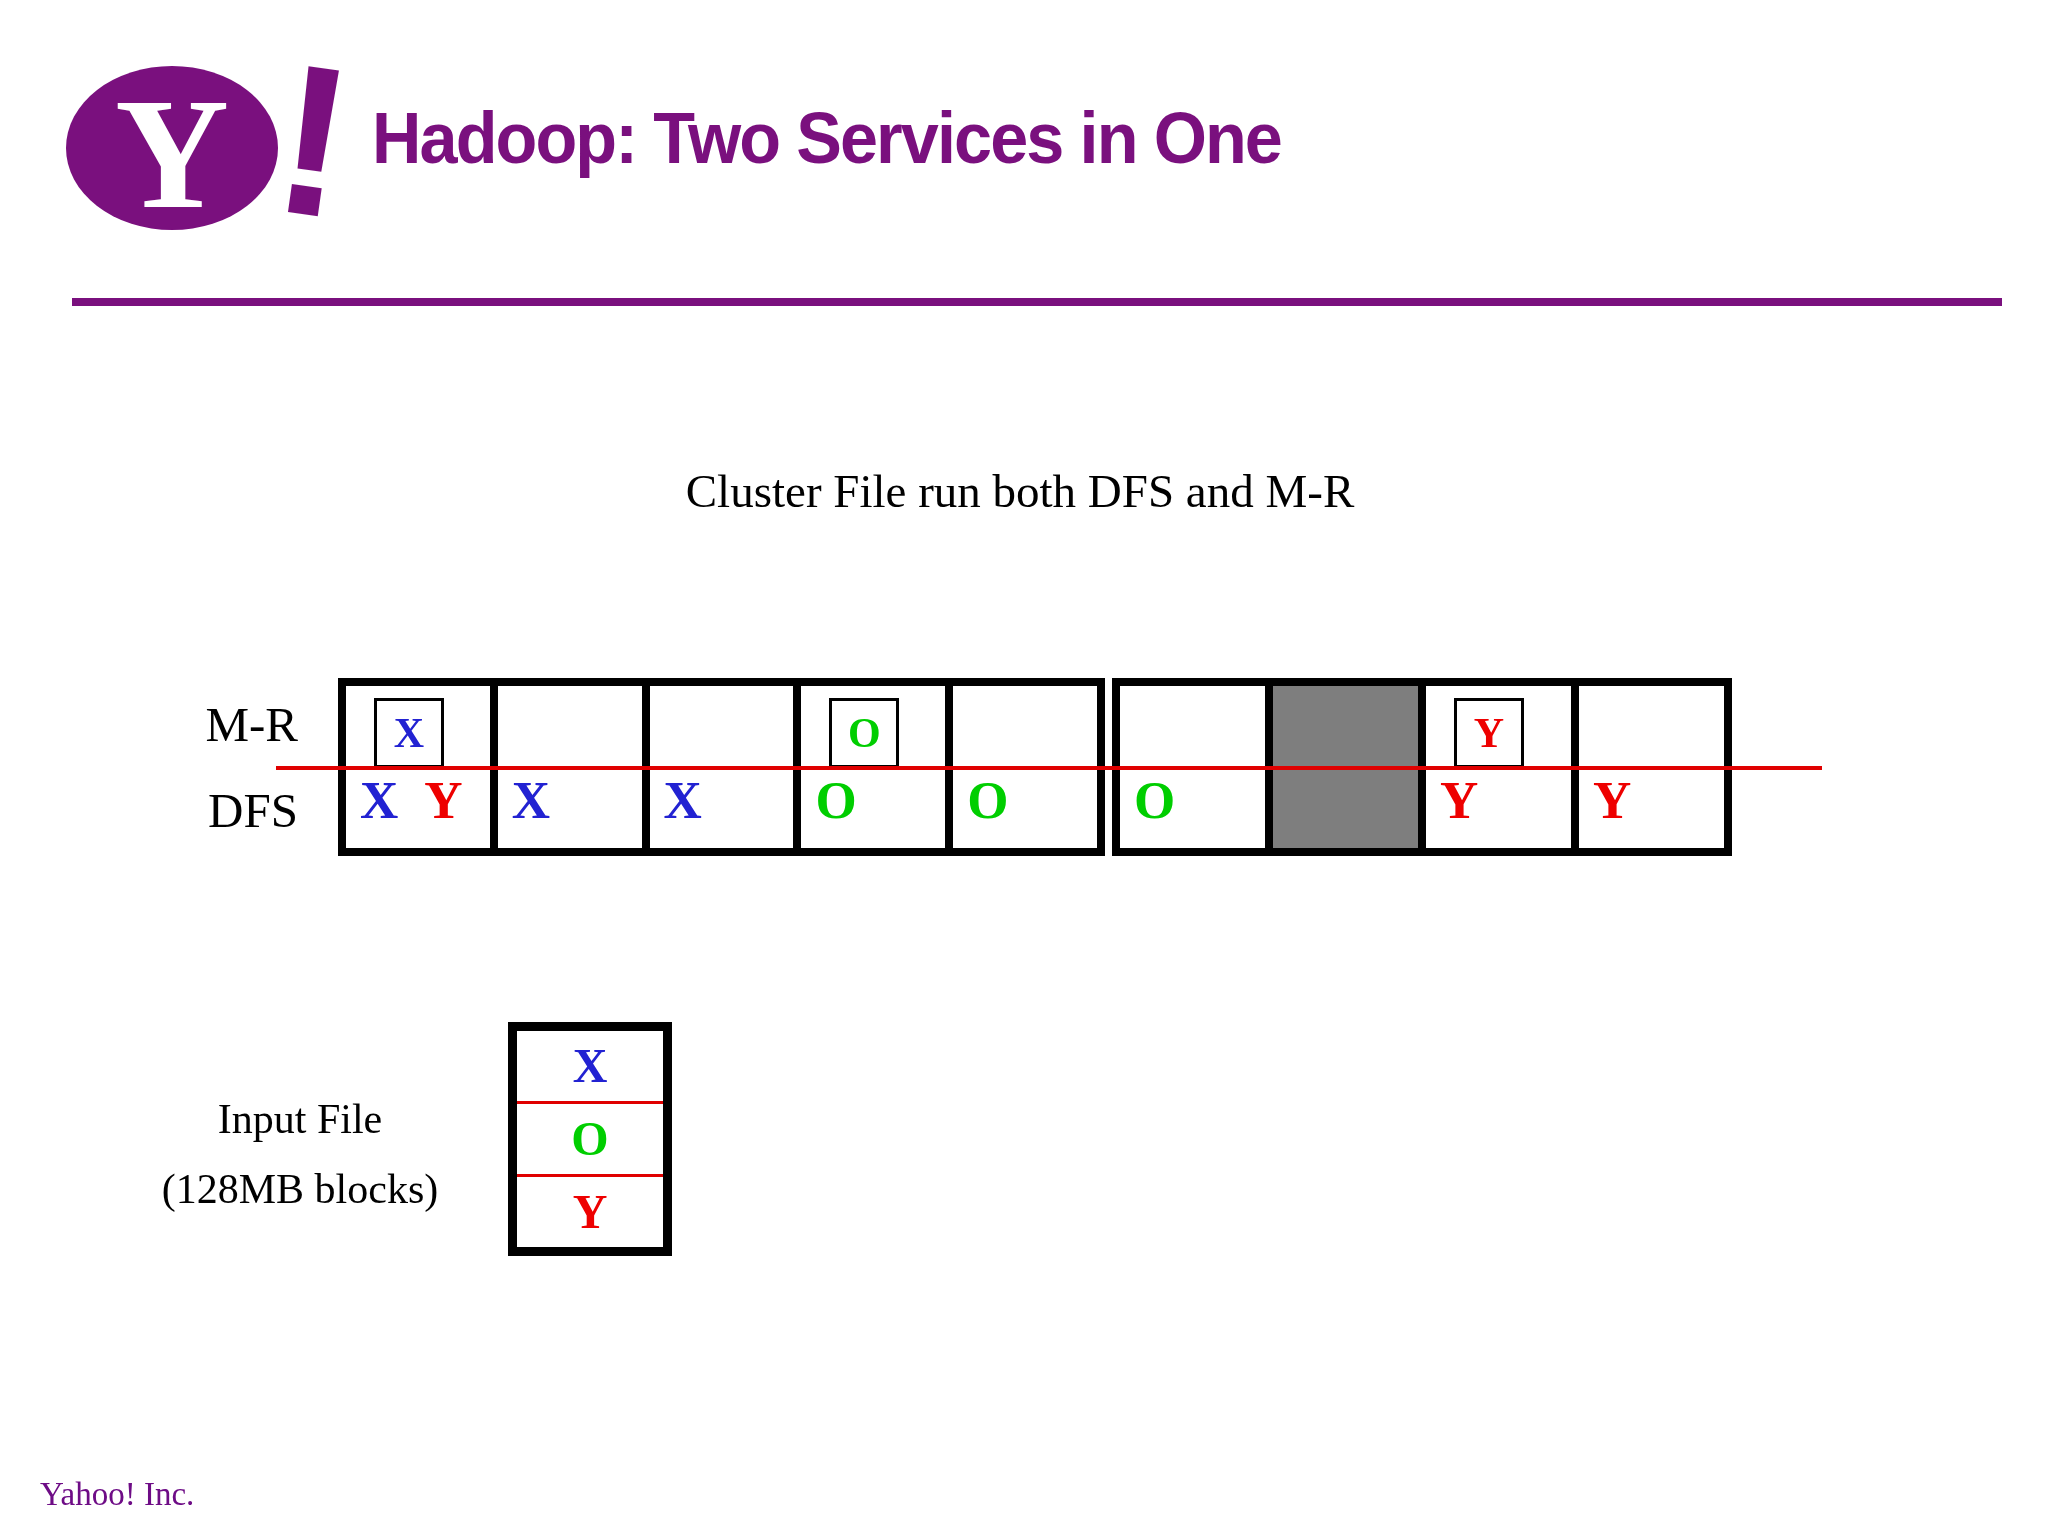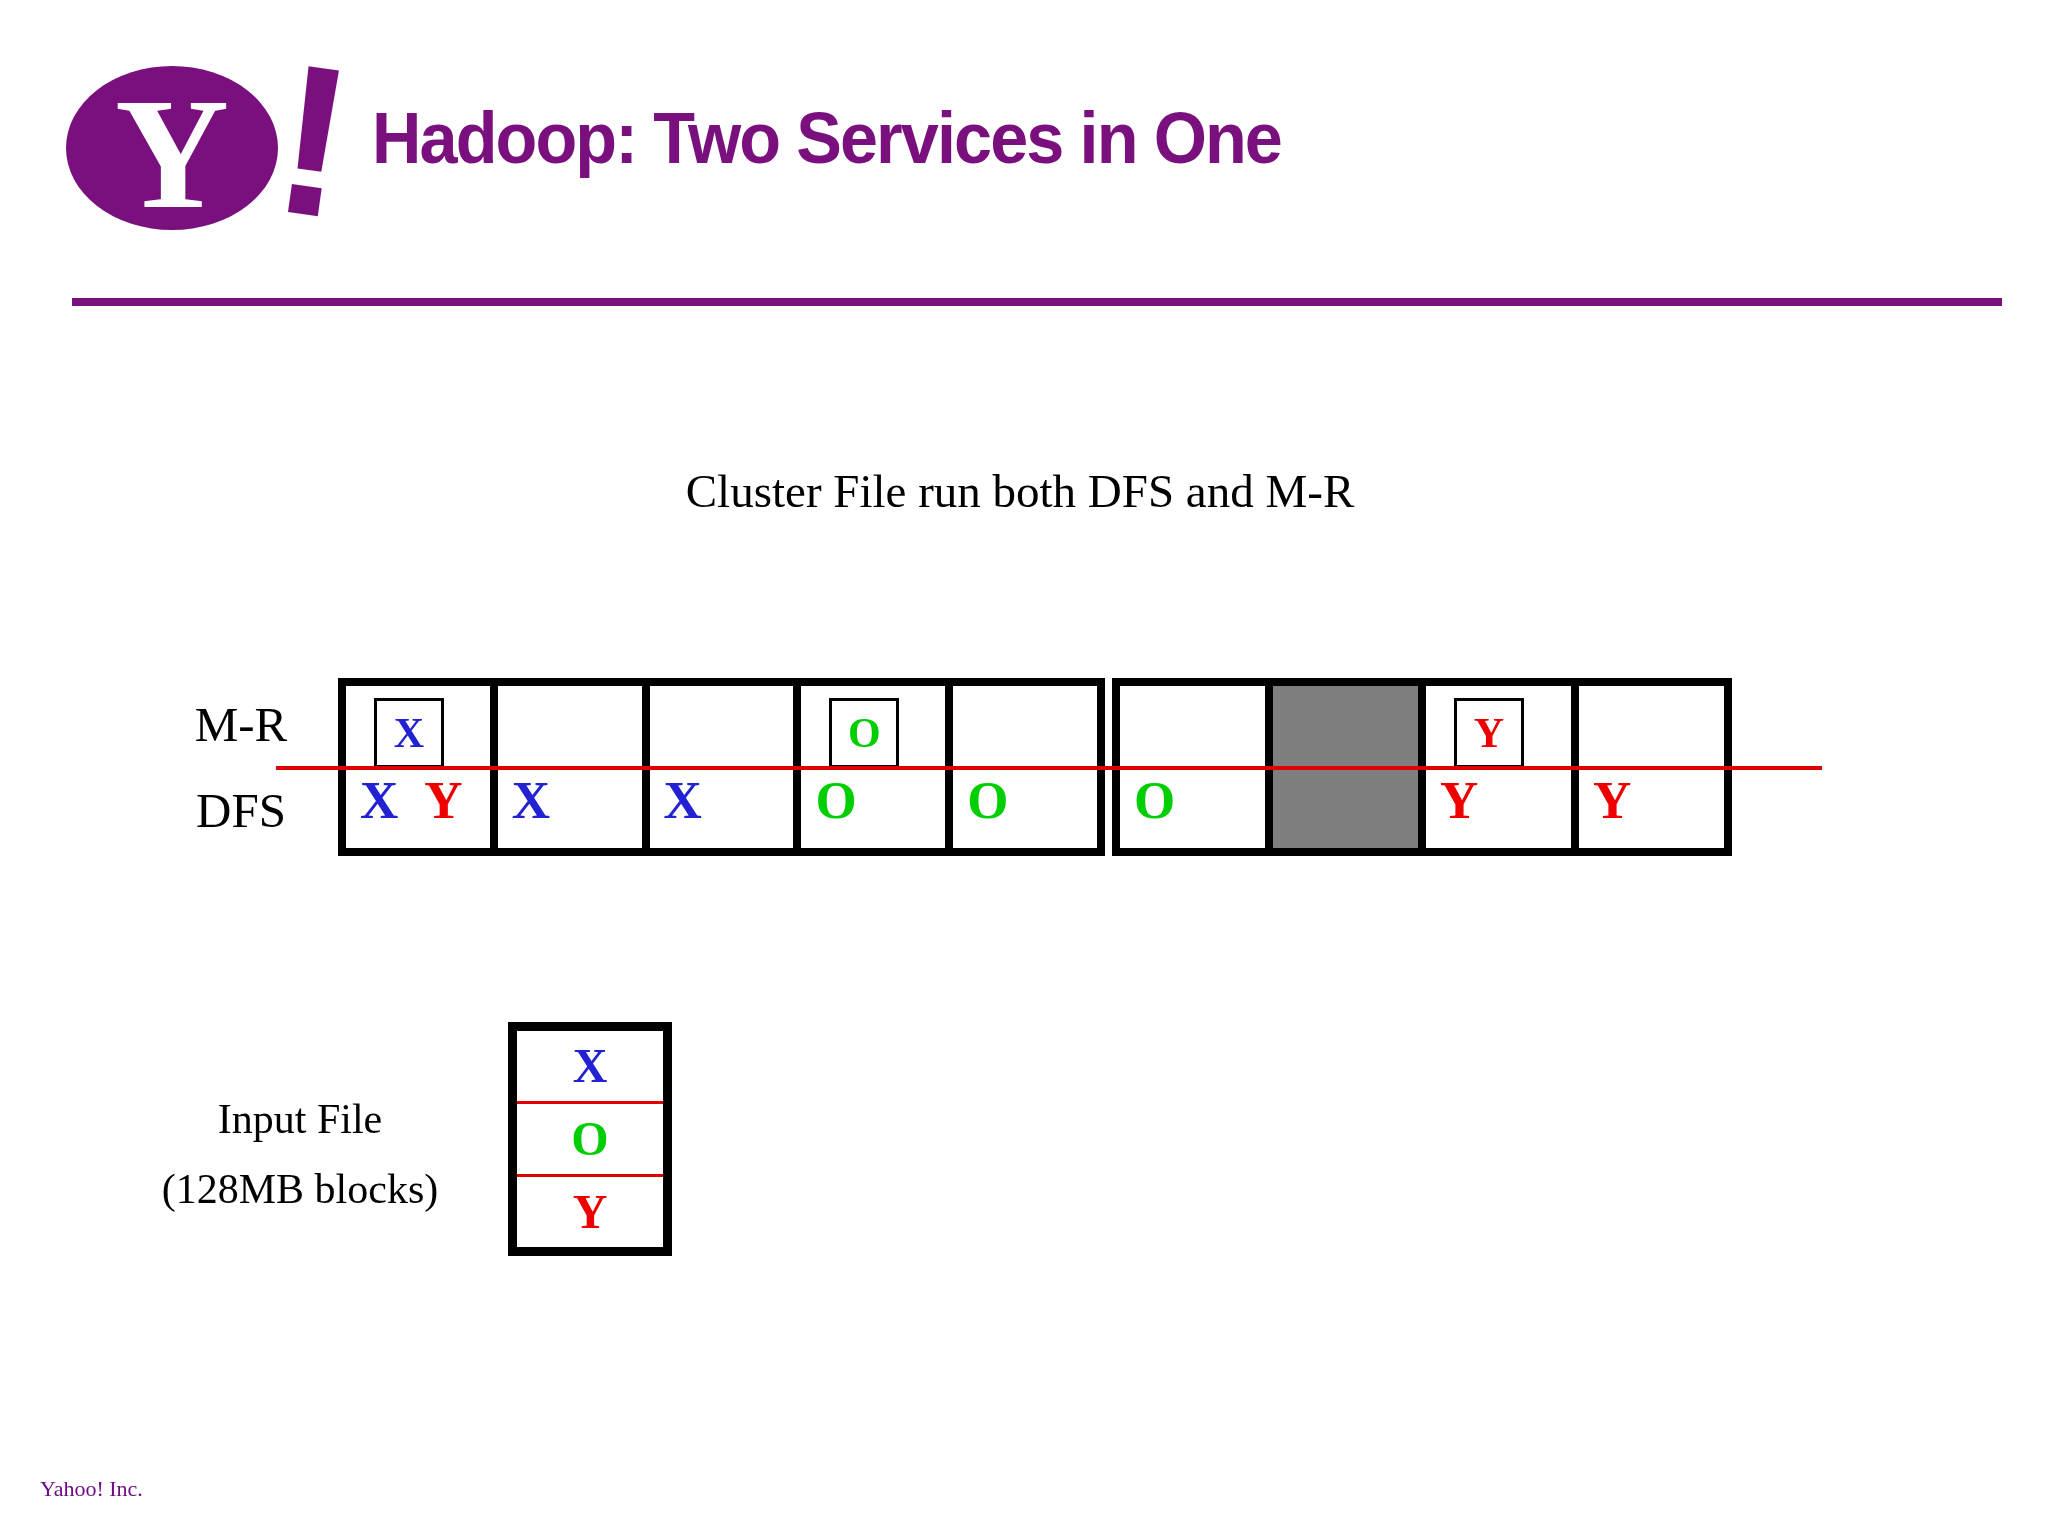--- a/index.html
+++ b/index.html
@@ -67,22 +67,22 @@
     left: 410px; top: 458px;
     width: 1220px;
     text-align: center;
     font-size: 47px;
     line-height: 66px;
   }
 
   
   .row-label {
     position: absolute;
-    left: 176px; width: 130px;
-    text-align: center;
+    left: 168px; width: 130px;
+    text-align: right;
     font-size: 49px;
     line-height: 1;
   }
   .row-label.mr  { top: 700px; }
   .row-label.dfs { top: 786px; }
 
   .mr-dfs-line {
     position: absolute;
     left: 276px; top: 766px;
     width: 1546px; height: 4px;
@@ -155,21 +155,21 @@
     font-size: 48px;
     font-weight: bold;
     line-height: 1;
   }
   .input-row + .input-row { border-top: 3px solid var(--line-red); }
 
   
   .footer-credit {
     position: absolute;
     left: 40px; top: 1478px;
-    font-size: 22px;
+    font-size: 33px;
     line-height: 1;
     color: var(--footer-purple);
   }
 </style>
 </head>
 <body>
 
 <div id="slide">
 
   <div class="logo-ellipse">

